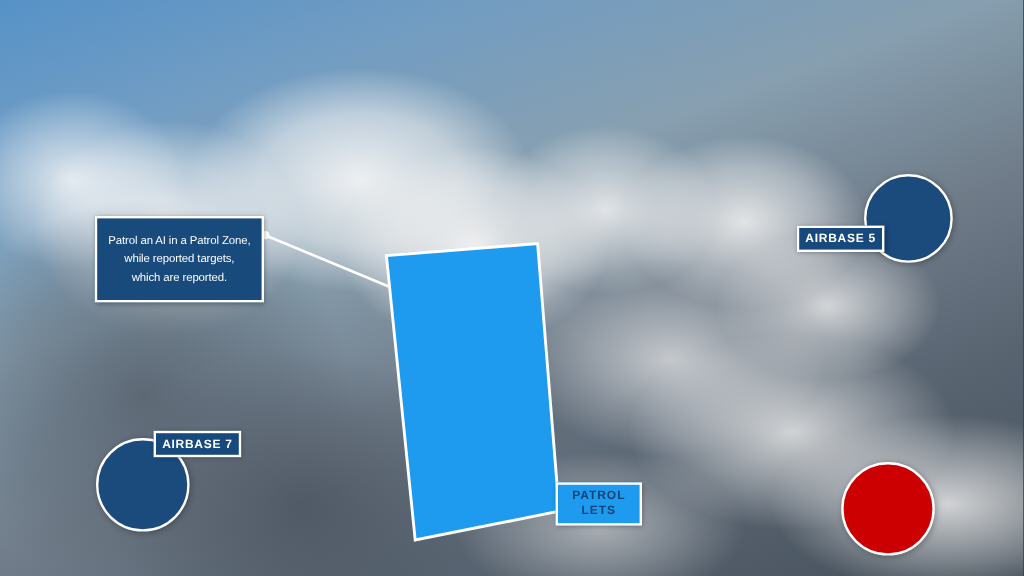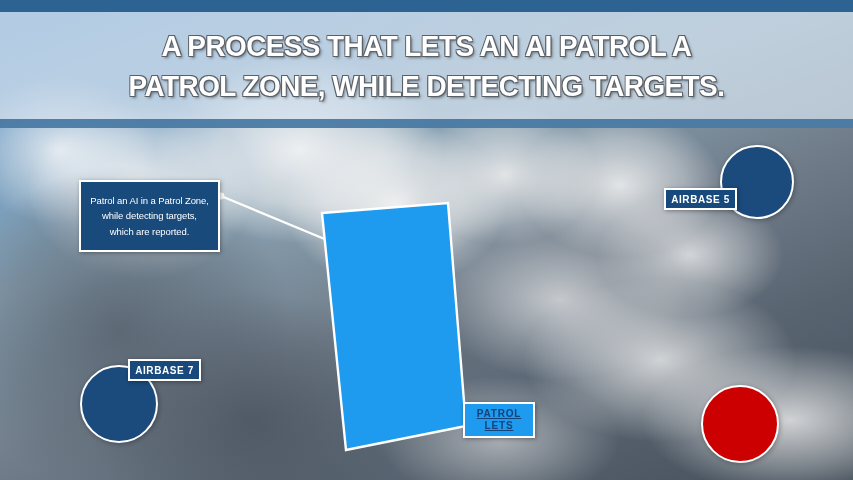--- a/index.html
+++ b/index.html
@@ -154,53 +154,44 @@
   .label-blue { background: #17497c; }
   .label-red  { background: #c00000; }
   .label-zone {
     background: #1e9bee;
     color: #14427a;
     flex-direction: column;
     line-height: 1.25;
     letter-spacing: 0.8px;
     text-shadow: none;
   }
-  .label-zone span { display: block; text-decoration: underline; }
+  .label-zone span { display: block; }
 </style>
 </head>
 <body>
 
 <div id="slide">
 
   <div class="sky"></div>
   <div class="sky-haze"></div>
 
-  <div class="banner">
-    <div class="banner-wash"></div>
-    <div class="banner-bar-top"></div>
-    <div class="banner-bar-bottom"></div>
-    <div class="title">
-      <span class="title-line">A PROCESS THAT LETS AN AI PATROL A</span>
-      <span class="title-line">PATROL ZONE, WHILE DETECTING TARGETS.</span>
-    </div>
-  </div>
 
   <svg class="connector" viewBox="0 0 853 480">
     <line x1="221" y1="196" x2="327" y2="240" stroke="#ffffff" stroke-width="2.2"></line>
     <circle cx="221" cy="196" r="3.4" fill="#ffffff"></circle>
   </svg>
 
   <svg class="zone-svg" viewBox="0 0 853 480">
     <polygon points="322,213 448,203 466,426 346,450" fill="#1e9bee" stroke="#ffffff" stroke-width="2.4"></polygon>
   </svg>
 
   <div class="callout">
     <div class="callout-text">
       <span>Patrol an AI in a Patrol Zone,</span><br>
-      <span>while detecting targets,</span><br>
+      <span>while reported targets,</span><br>
       <span>which are reported.</span>
     </div>
   </div>
 
   <div class="circle circle-blue" style="left:80px; top:365px; width:78px; height:78px;"></div>
   <div class="label label-blue" style="left:128px; top:359px; width:73px; height:22px;">AIRBASE 7</div>
 
   <div class="circle circle-blue" style="left:720px; top:145px; width:74px; height:74px;"></div>
   <div class="label label-blue" style="left:664px; top:188px; width:73px; height:22px;">AIRBASE 5</div>
 

